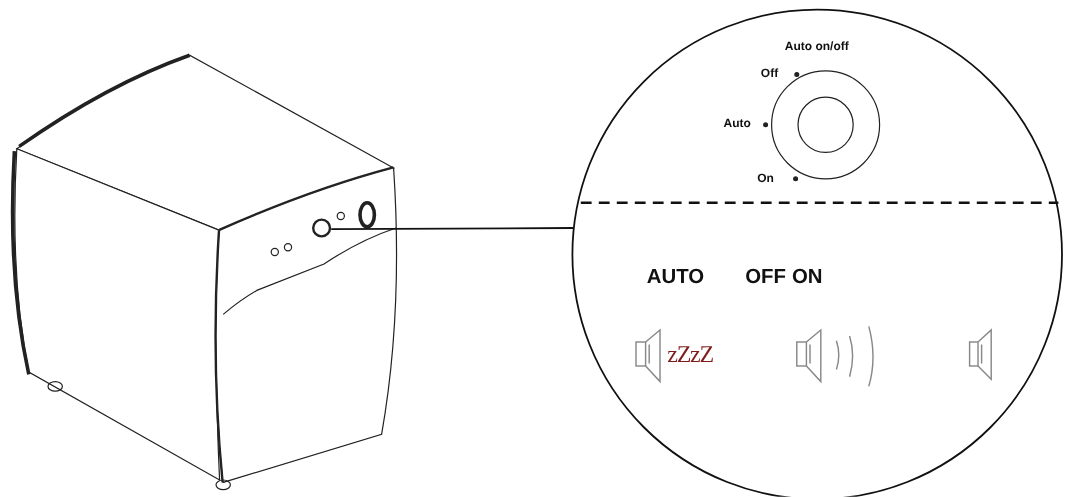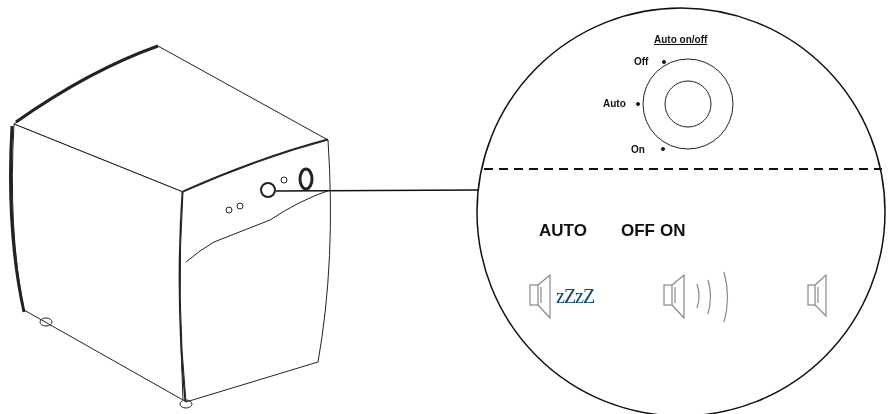--- a/index.html
+++ b/index.html
@@ -58,22 +58,22 @@
     <path d="M708 280 Q713 296 708 314"></path>
     <path d="M724 272 Q731 298 724 322"></path>
   </g>
   <g fill="none" stroke="#888" stroke-width="1.2">
     <rect x="808" y="285" width="7" height="20"></rect>
     <path d="M815 285 L826 275 L826 316 L815 305"></path>
     <path d="M818 287 L818 303"></path>
   </g>
 </svg>
 
-<div class="lbl small" style="left:654px;top:34px;text-decoration:underline;">Auto on/off</div>
+<div class="lbl small" style="left:654px;top:34px;">Auto on/off</div>
 <div class="lbl small" style="left:634px;top:56px;">Off</div>
 <div class="lbl small" style="left:603px;top:98px;">Auto</div>
 <div class="lbl small" style="left:631px;top:144px;">On</div>
 
 <div class="lbl big" style="left:539px;top:221px;">AUTO</div>
 <div class="lbl big" style="left:621px;top:221px;">OFF</div>
 <div class="lbl big" style="left:660px;top:221px;">ON</div>
 
-<div class="lbl" style="left:556px;top:285px;font-family:'Liberation Serif',serif;font-weight:normal;color:#0c4a6e;font-size:20px;letter-spacing:-1px;">zZzZ</div>
+<div class="lbl" style="left:556px;top:285px;font-family:'Liberation Serif',serif;font-weight:normal;color:#7f1d1d;font-size:20px;letter-spacing:-1px;">zZzZ</div>
 
 </body></html>

